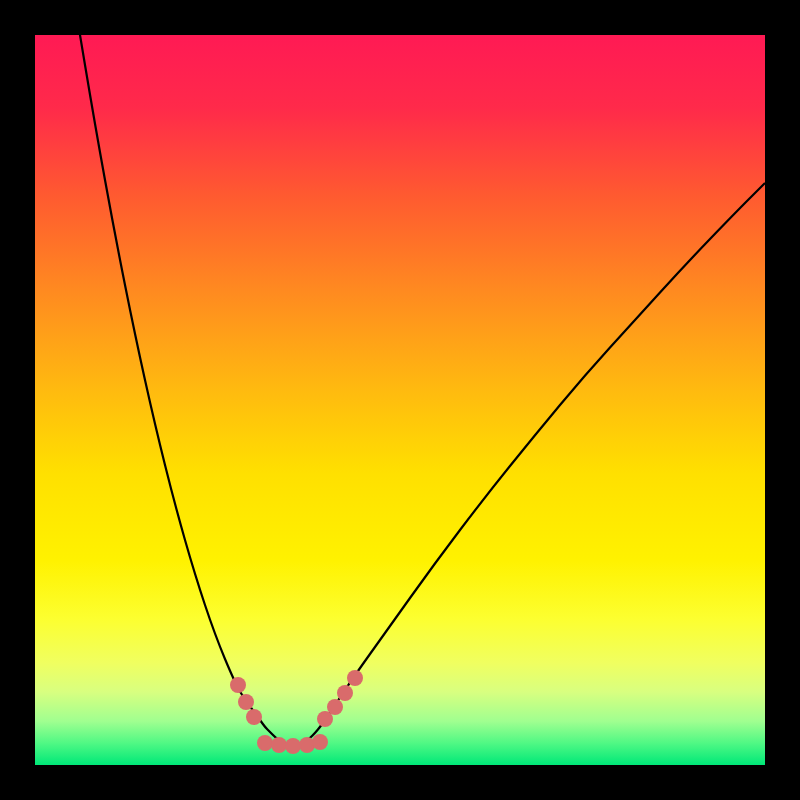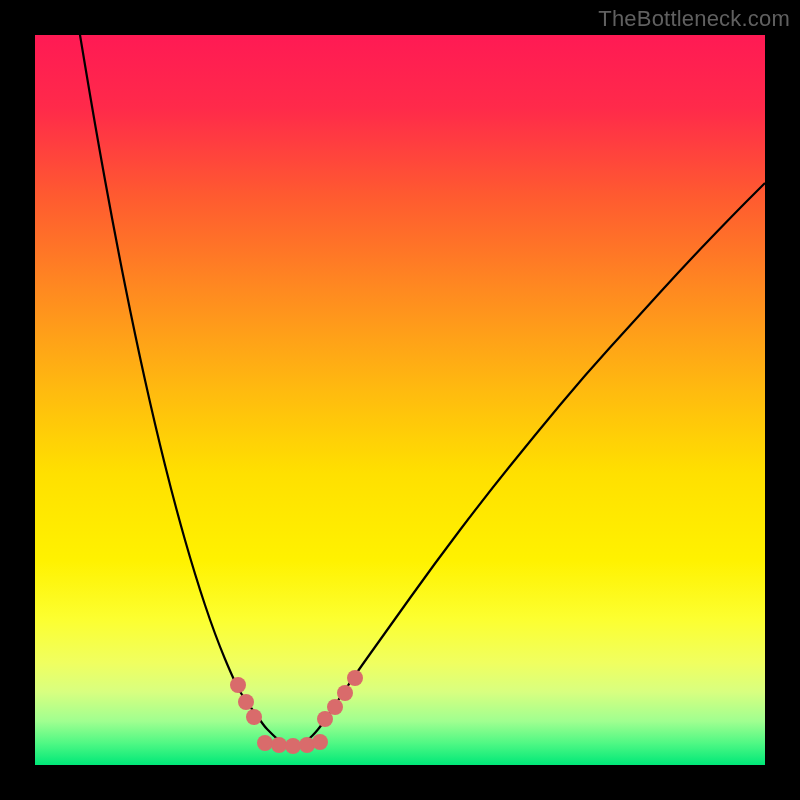--- a/index.html
+++ b/index.html
@@ -35,21 +35,20 @@
     font-size: 22px;
     font-weight: 500;
     letter-spacing: 0.2px;
   }
   svg { display: block; }
 </style>
 </head>
 <body>
 
 <div class="frame">
-  <div class="watermark">TheBottleneck.com</div>
   <div class="plot-area">
     <svg id="chart-svg" width="730" height="730" viewBox="0 0 730 730">
         <defs>
           <linearGradient id="bg-grad" x1="0" y1="0" x2="0" y2="1">
             <stop offset="0%" stop-color="#ff1a54"></stop>
             <stop offset="10%" stop-color="#ff2a4a"></stop>
             <stop offset="22%" stop-color="#ff5a30"></stop>
             <stop offset="35%" stop-color="#ff8a20"></stop>
             <stop offset="48%" stop-color="#ffb810"></stop>
             <stop offset="60%" stop-color="#ffe000"></stop>

